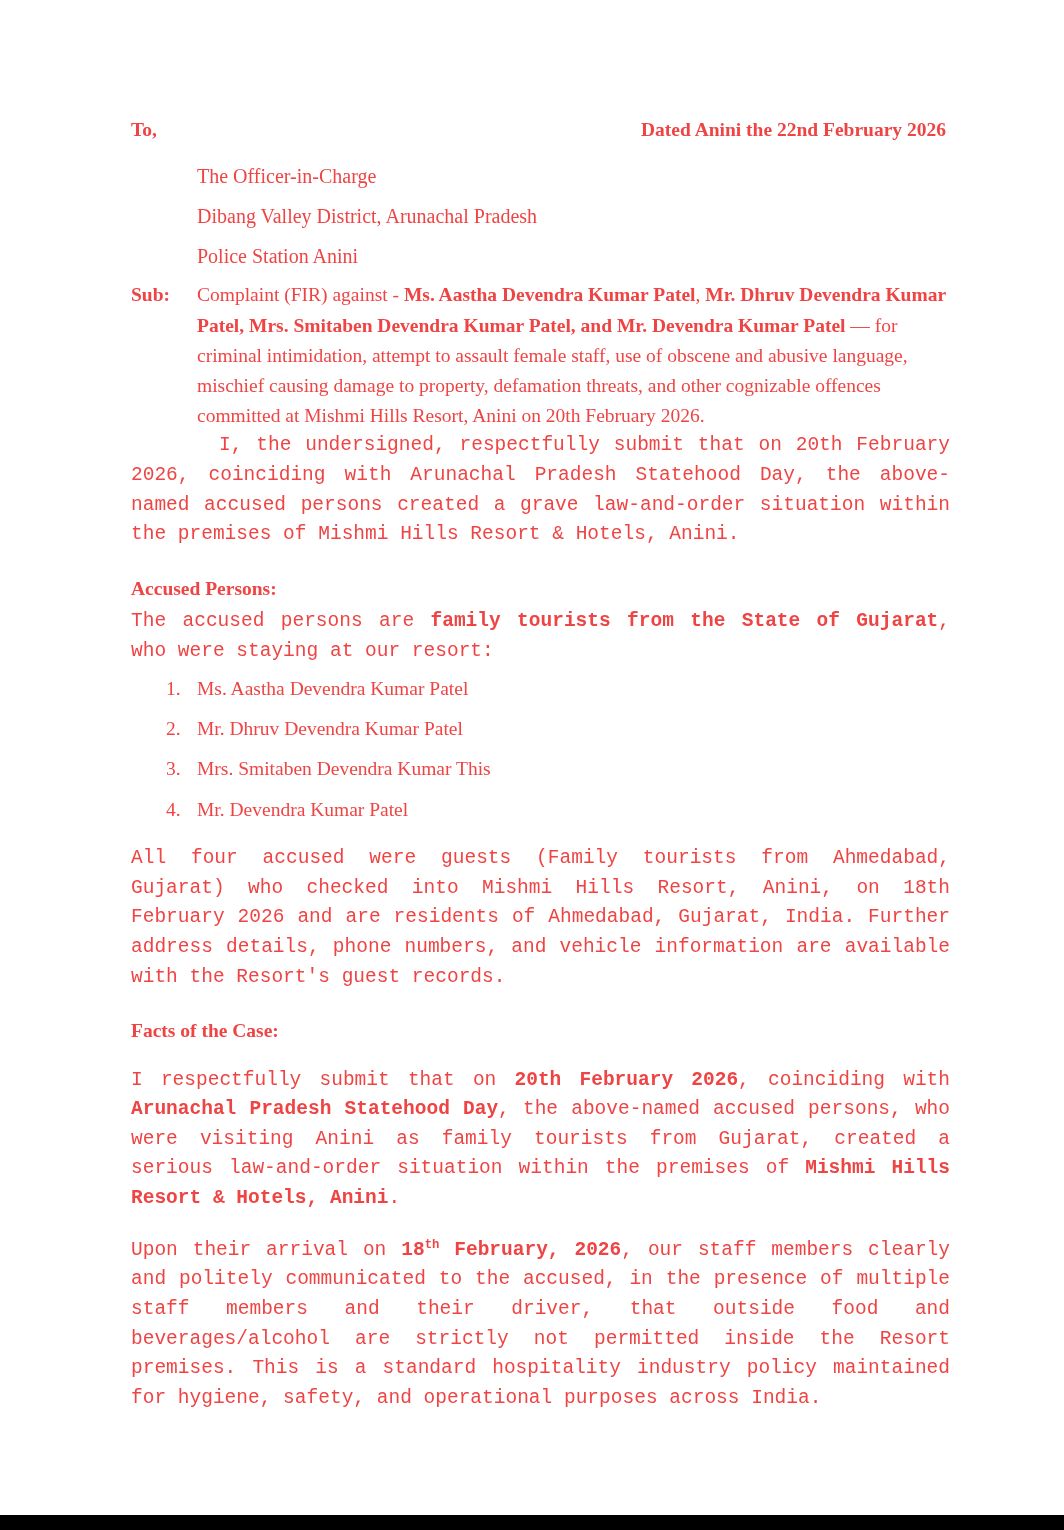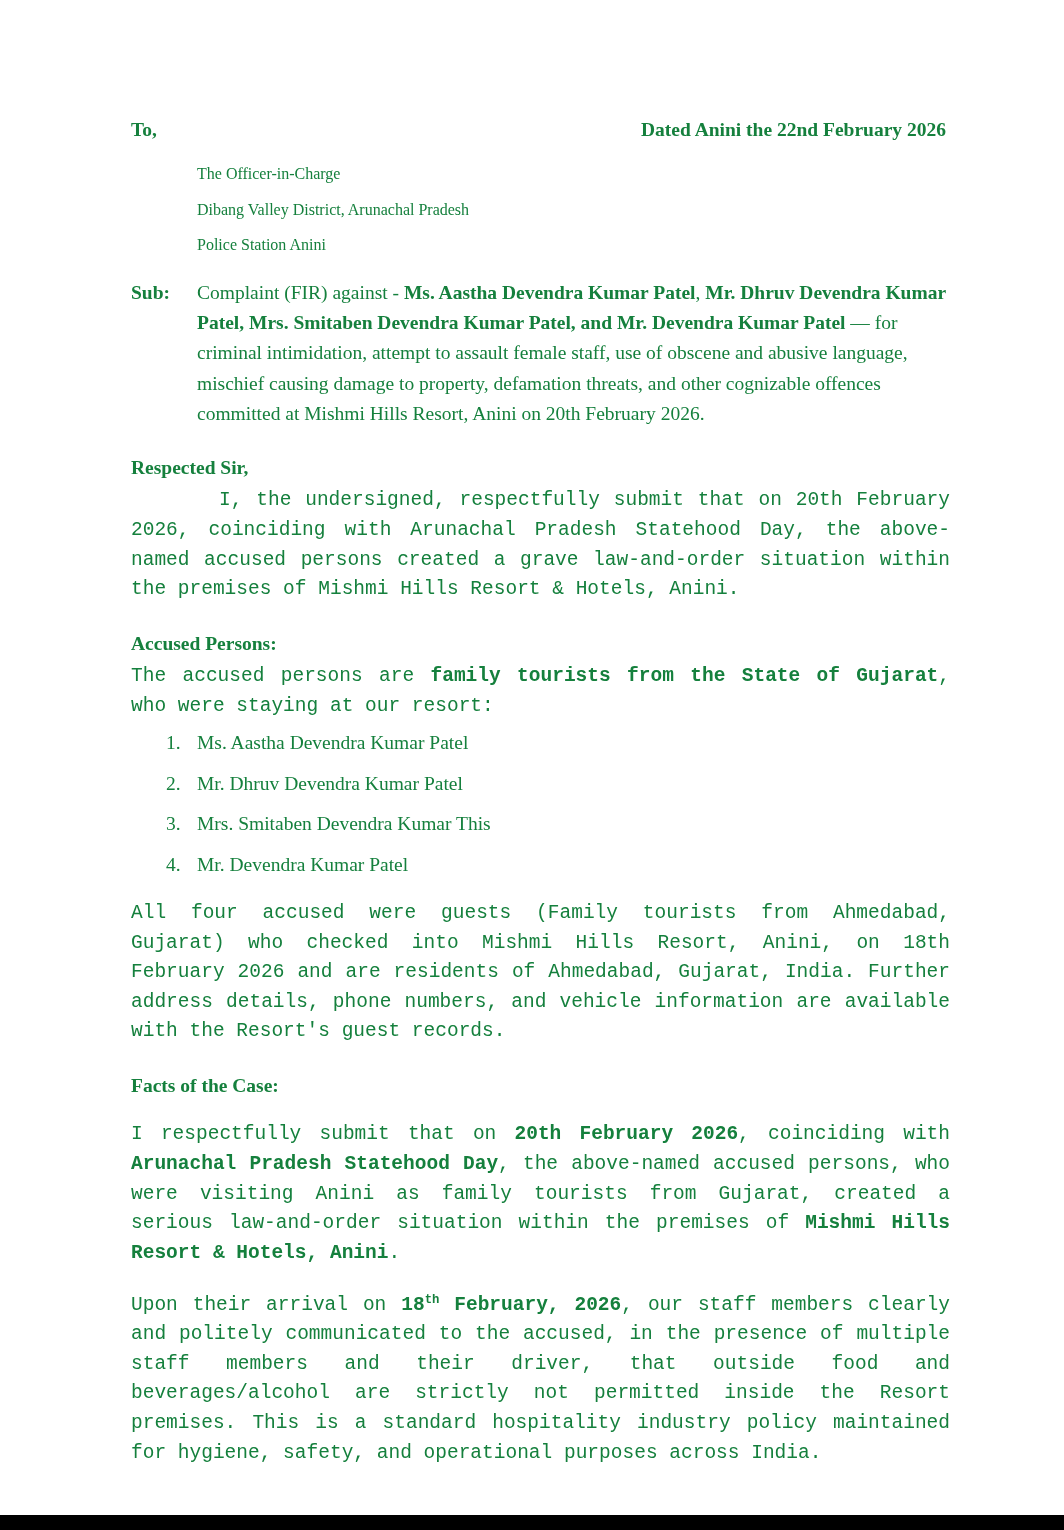--- a/index.html
+++ b/index.html
@@ -6,21 +6,21 @@
     margin: 0;
     padding: 0;
     background: #ffffff;
   }
   .page {
     position: relative;
     width: 1064px;
     height: 1530px;
     background: #ffffff;
     font-family: "Liberation Serif", "DejaVu Serif", serif;
-    color: #15803d;
+    color: #ef4444;
     overflow: hidden;
     box-sizing: border-box;
   }
   .content {
     position: absolute;
     left: 131px;
     top: 118px;
     width: 819px;
   }
 
@@ -39,31 +39,31 @@
     font-weight: bold;
     margin-left: auto;
     white-space: nowrap;
     padding-right: 4px;
   }
 
   
   .addressee {
     margin-top: 22px;
     padding-left: 66px;
-    font-size: 16px;
+    font-size: 20px;
   }
   .addressee .addr-line {
     margin-bottom: 16px;
     line-height: 1.2;
   }
   .addressee .addr-line:last-child { margin-bottom: 0; }
 
   
   .subject-block {
-    margin-top: 24px;
+    margin-top: 12px;
     display: flex;
     align-items: flex-start;
     font-size: 19.5px;
   }
   .sub-label {
     font-weight: bold;
     width: 66px;
     flex: 0 0 66px;
     line-height: 1.55;
   }
@@ -151,21 +151,20 @@
       <div class="addr-line">The Officer-in-Charge</div>
       <div class="addr-line">Dibang Valley District, Arunachal Pradesh</div>
       <div class="addr-line">Police Station Anini</div>
     </div>
 
     <div class="subject-block">
       <div class="sub-label">Sub:</div>
       <div class="sub-body"><span>Complaint (FIR) against - </span><b>Ms. Aastha Devendra Kumar Patel</b><span>, </span><b>Mr. Dhruv Devendra Kumar Patel, Mrs. Smitaben Devendra Kumar Patel, and Mr. Devendra Kumar Patel</b><span> — </span><span>for criminal intimidation, attempt to assault female staff, use of obscene and abusive language, mischief causing damage to property, defamation threats, and other cognizable offences committed at Mishmi Hills Resort, Anini on 20th February 2026.</span></div>
     </div>
 
-    <div class="heading">Respected Sir,</div>
 
     <p class="para"><span class="indent-first"></span><span>I, the undersigned, respectfully submit that on 20th February 2026, coinciding with Arunachal Pradesh Statehood Day, the above-named accused persons created a grave law-and-order situation within the premises of Mishmi Hills Resort &amp; Hotels, Anini.</span></p>
 
     <div class="heading">Accused Persons:</div>
 
     <p class="para"><span>The accused persons are </span><b>family tourists from the State of Gujarat</b><span>, who were staying at our resort:</span></p>
 
     <ol class="accused-list">
       <li>
         <span class="num">1.</span>

